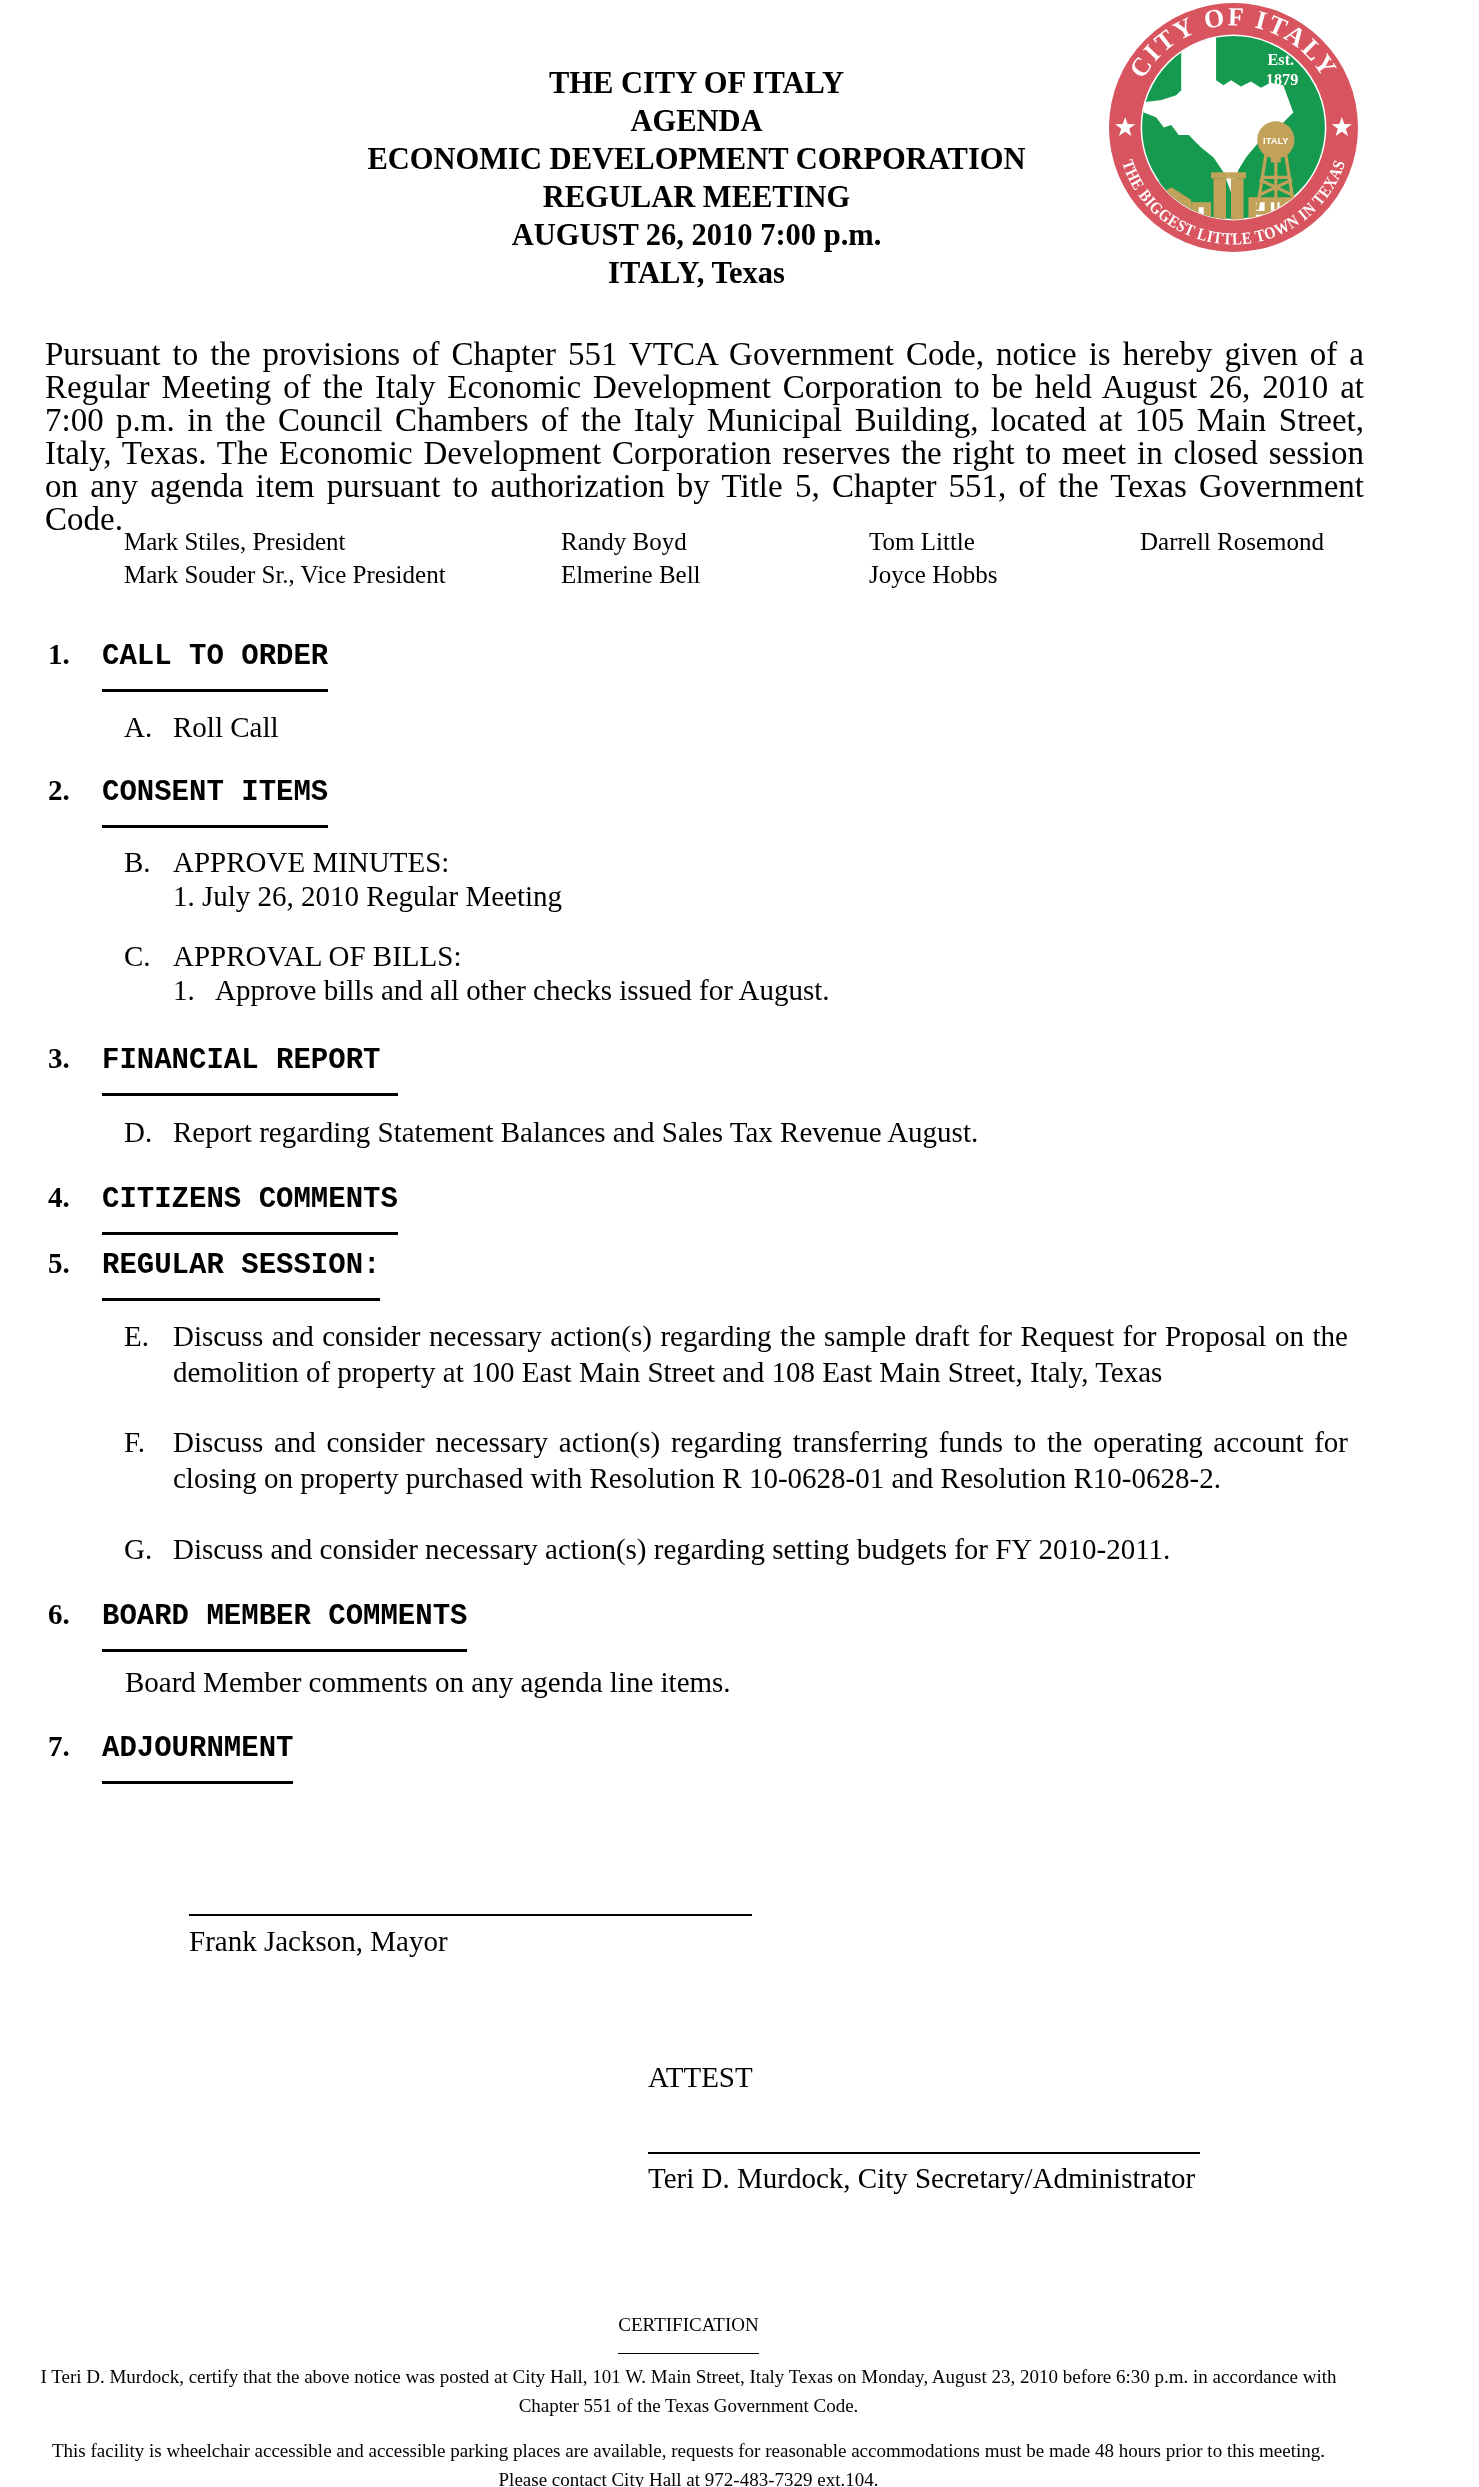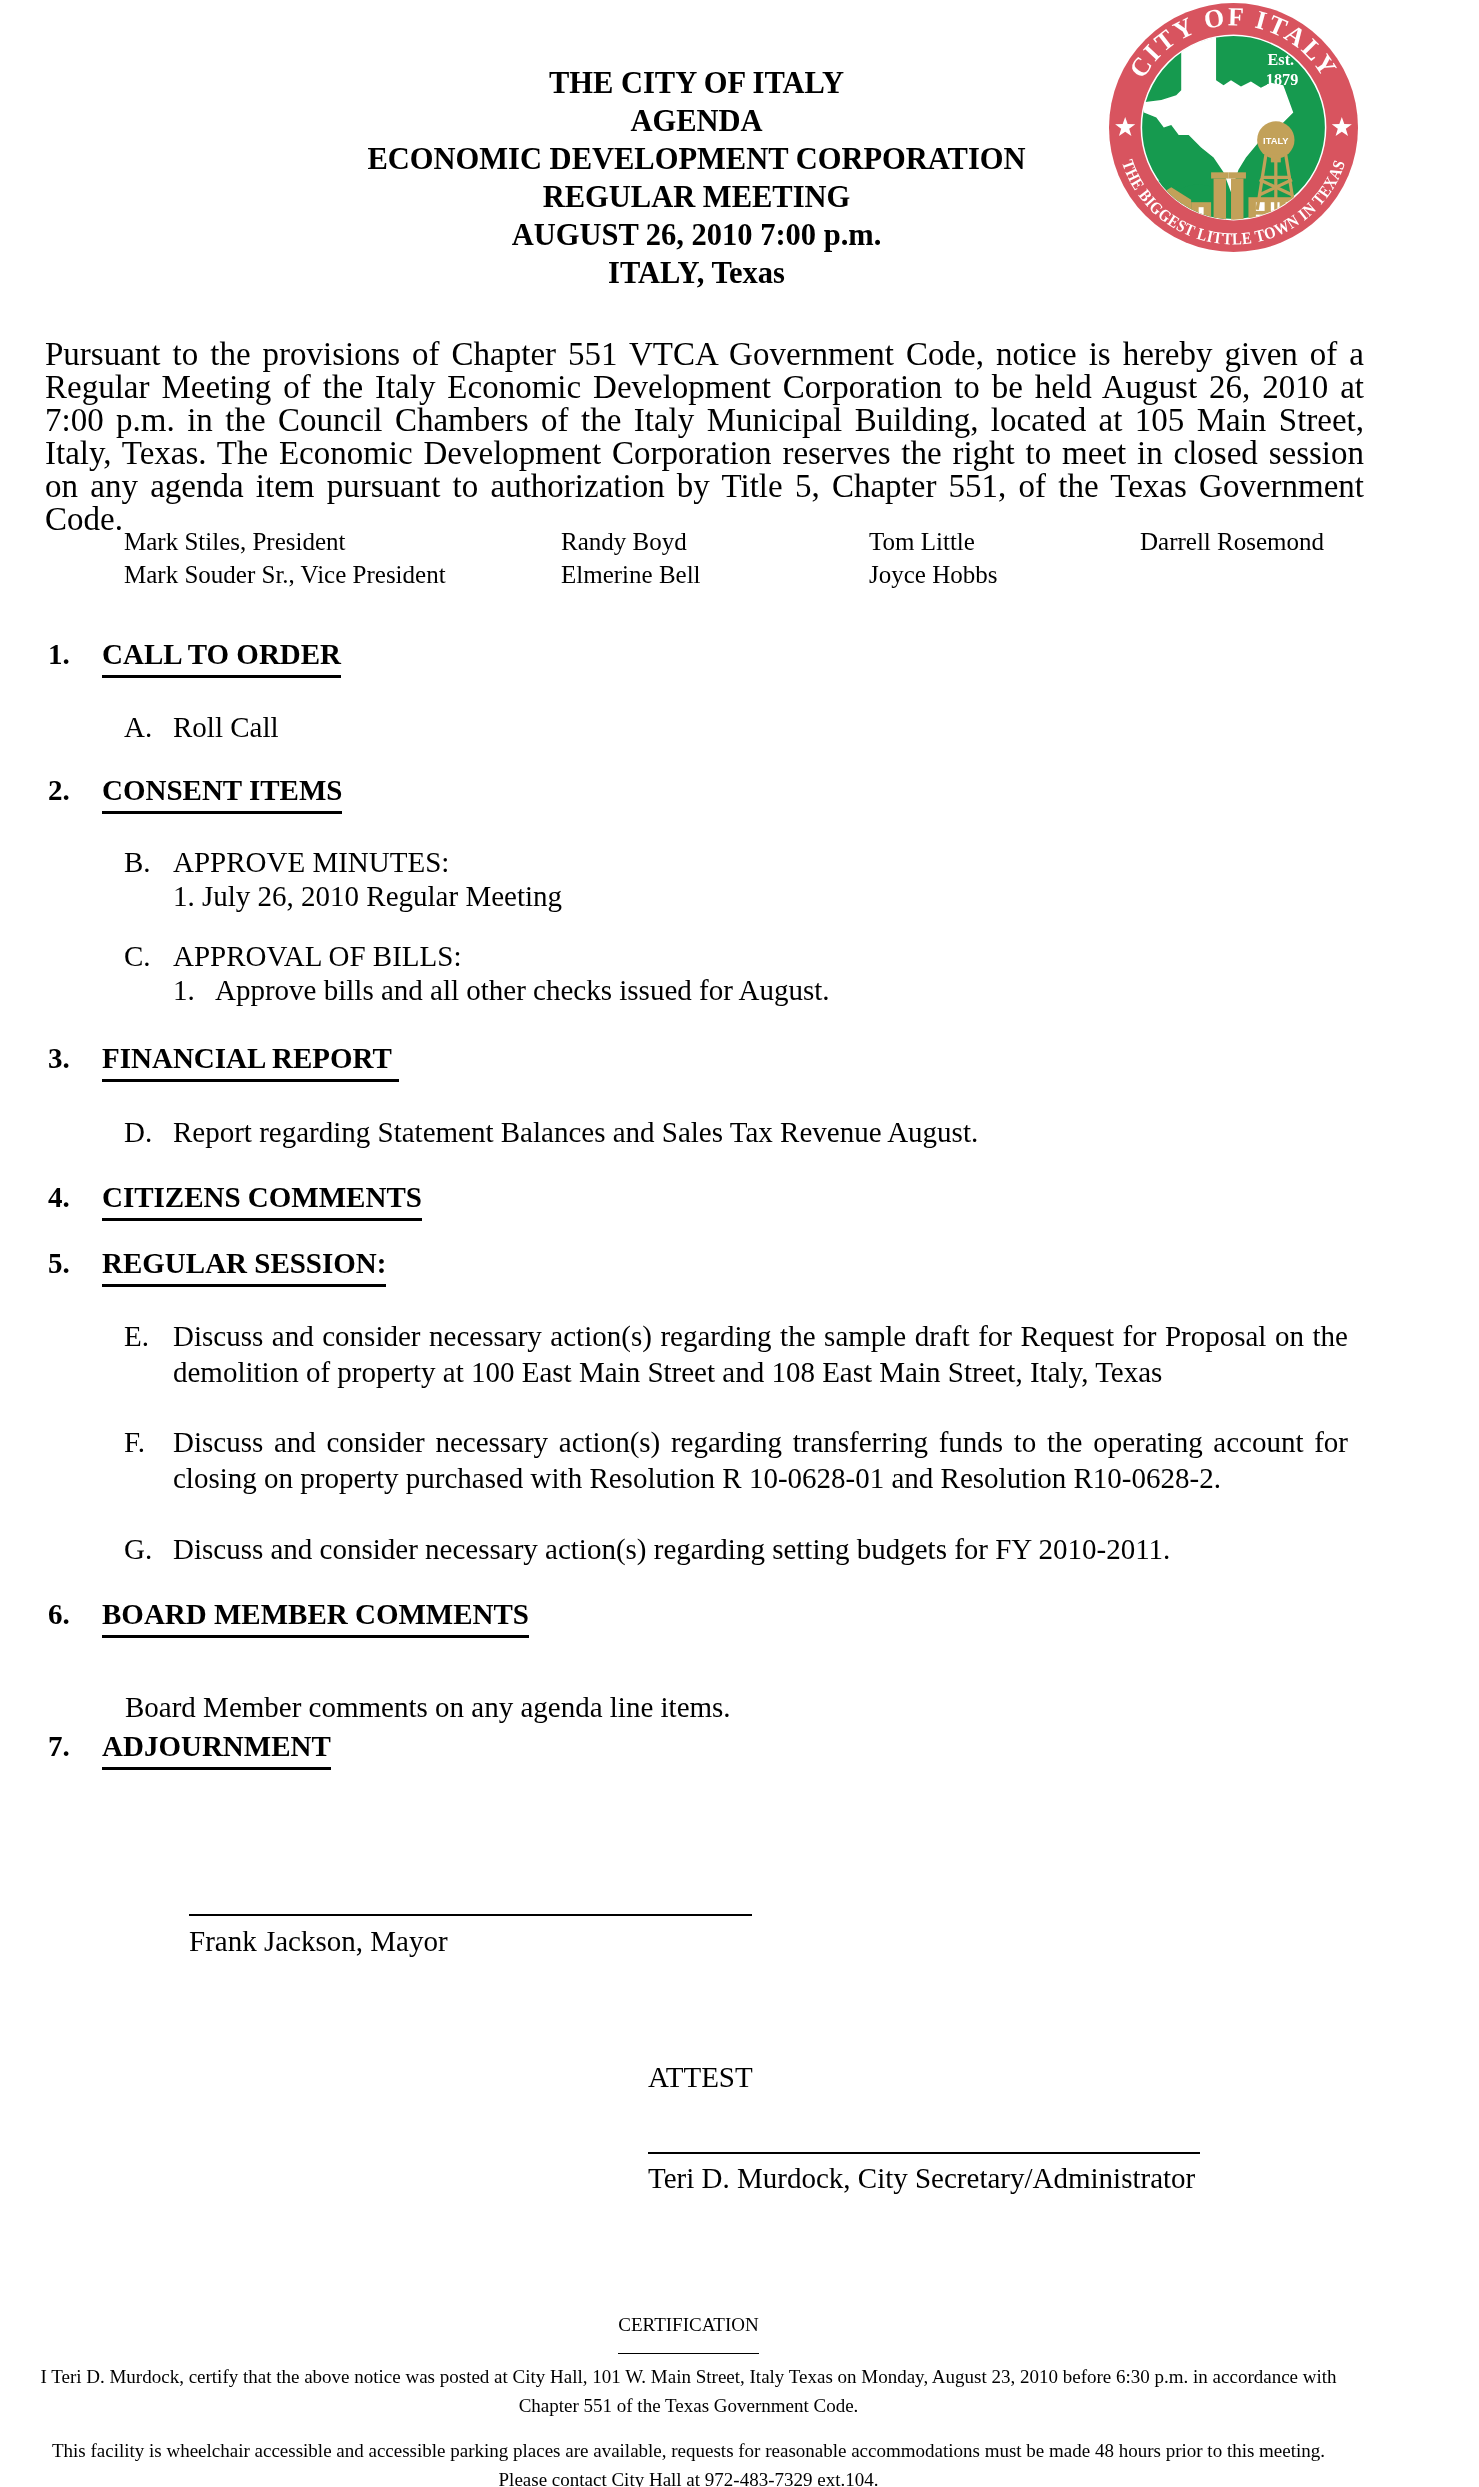--- a/index.html
+++ b/index.html
@@ -19,27 +19,27 @@
   
   .notice { position:absolute; left:29px; top:322px; width:1319px; margin:16px;
             font-size:33px; line-height:33px; text-align:justify; }
   
   .members { position:absolute; left:124px; top:525px; width:1271px; font-size:25px; line-height:33px; }
   .mrow { display:flex; }
   .c1 { width:437px; } .c2 { width:308px; } .c3 { width:271px; } .c4 { flex:1; }
   
   .sec { position:absolute; left:48px; font-size:29px; font-weight:bold; line-height:34px; }
   .sec .num { display:inline-block; width:54px; }
-  .sec-title { border-bottom:3.2px solid #000; padding-bottom:5px; white-space:pre; }
+  .sec-title { border-bottom:3.2px solid #000; padding-bottom:16px; white-space:pre;font-family:Liberation Mono, monospace; }
   .sub { position:absolute; left:124px; font-size:29px; line-height:36px; display:flex; }
   .sub .letter { flex:none; width:49px; }
   .sub .body { width:1175px; }
   .justify { text-align:justify; }
   .subnum { display:inline-block; width:42px; }
-  .note { position:absolute; left:125px; font-size:29px; line-height:36px;margin-top:25px; }
+  .note { position:absolute; left:125px; font-size:29px; line-height:36px; }
   #sec1 { top:637px; } #itemA { top:709px; }
   #sec2 { top:773px; } #itemB { top:845px; line-height:34px; } #itemC { top:939px; line-height:34px; }
   #sec3 { top:1041px; } #itemD { top:1114px; }
   #sec4 { top:1180px; } #sec5 { top:1246px; }
   #itemE { top:1318px; } #itemF { top:1424px; } #itemG { top:1531px; }
   #sec6 { top:1597px; } #boardNote { top:1664px; }
   #sec7 { top:1729px; }
   
   .sig-line { position:absolute; height:0; border-top:2.5px solid #000; }
   #sigLineMayor { left:189px; top:1914px; width:563px; }

